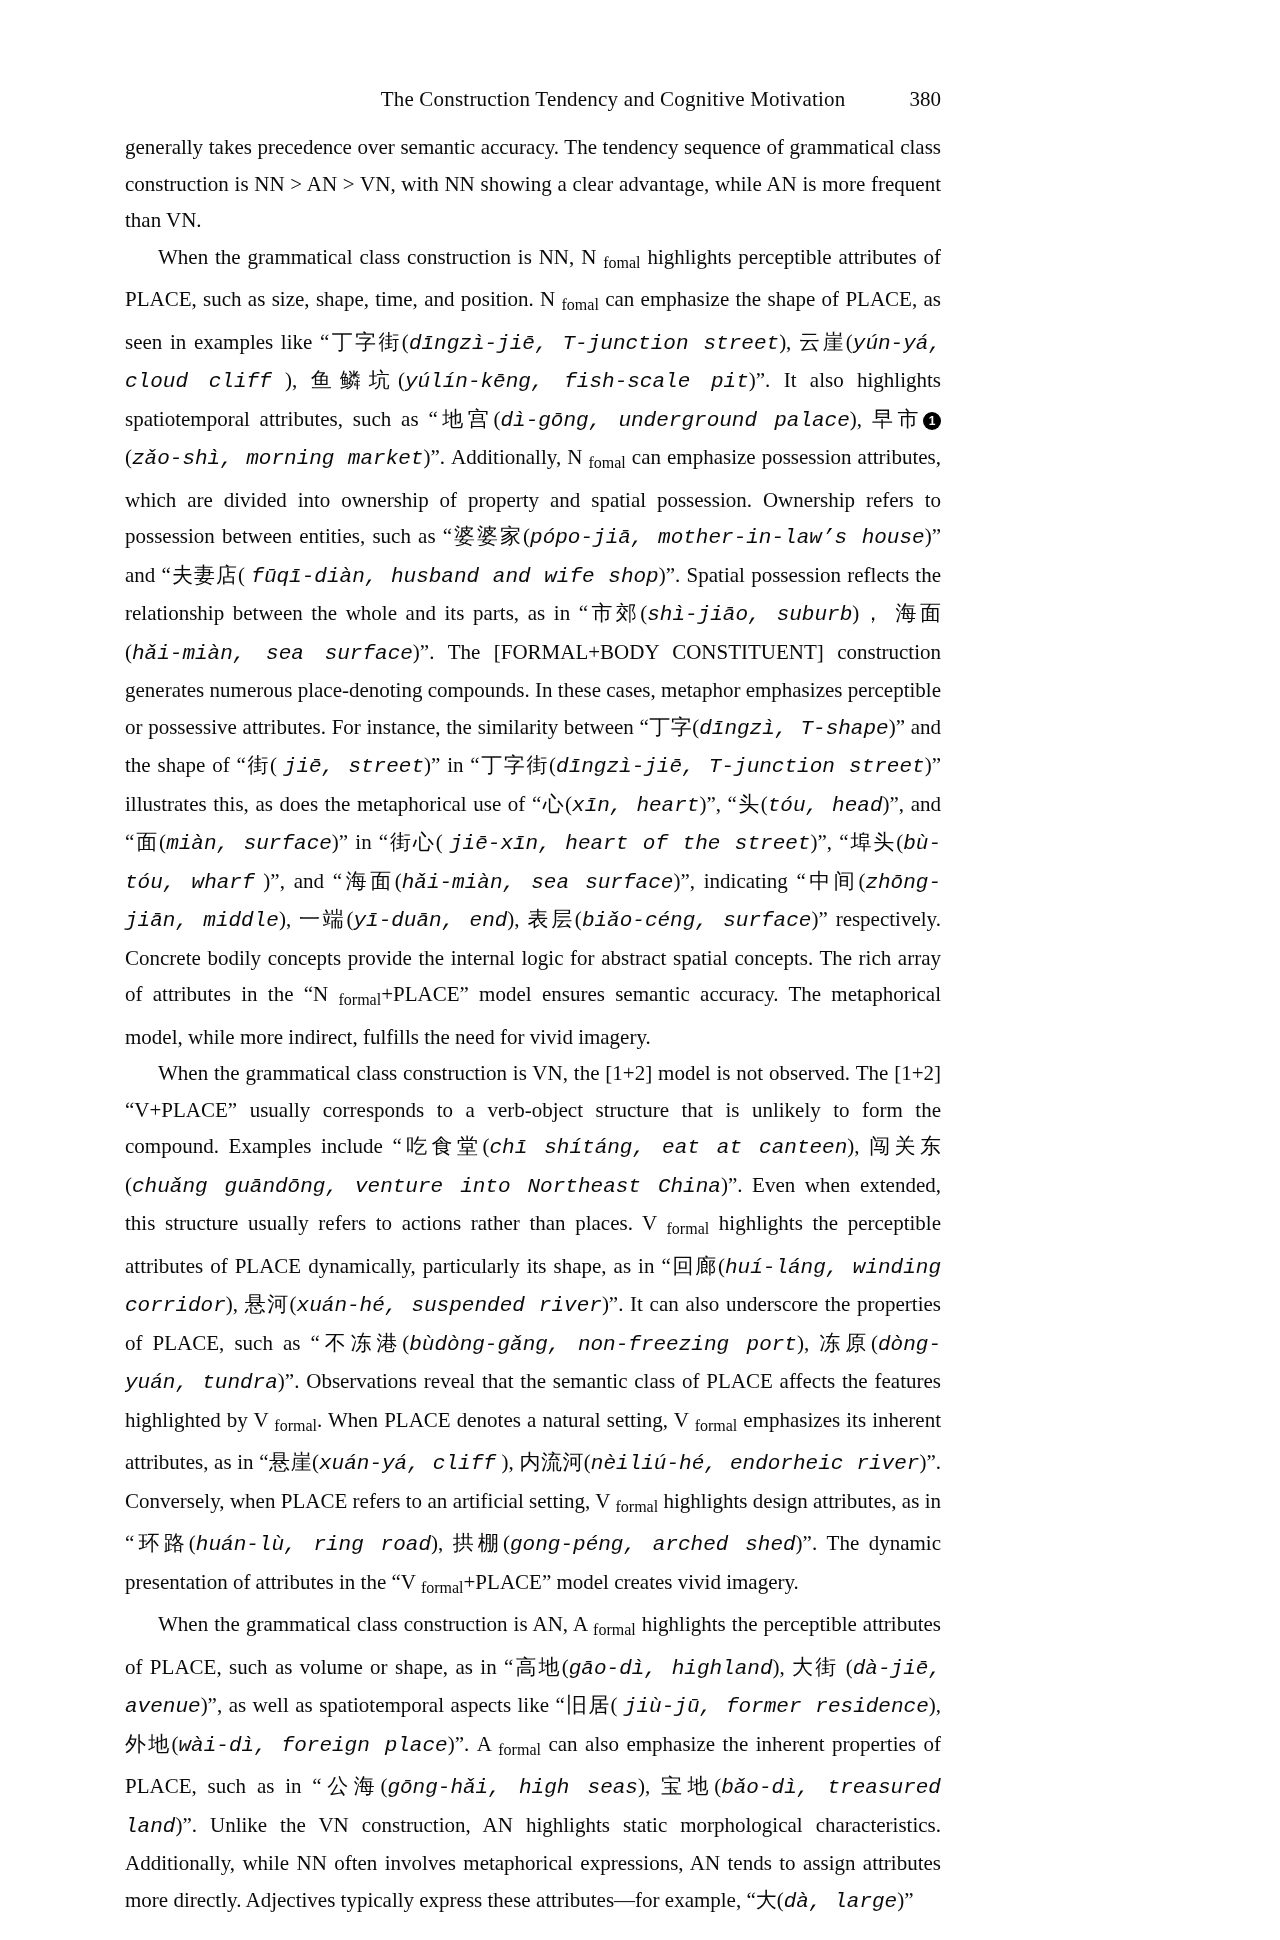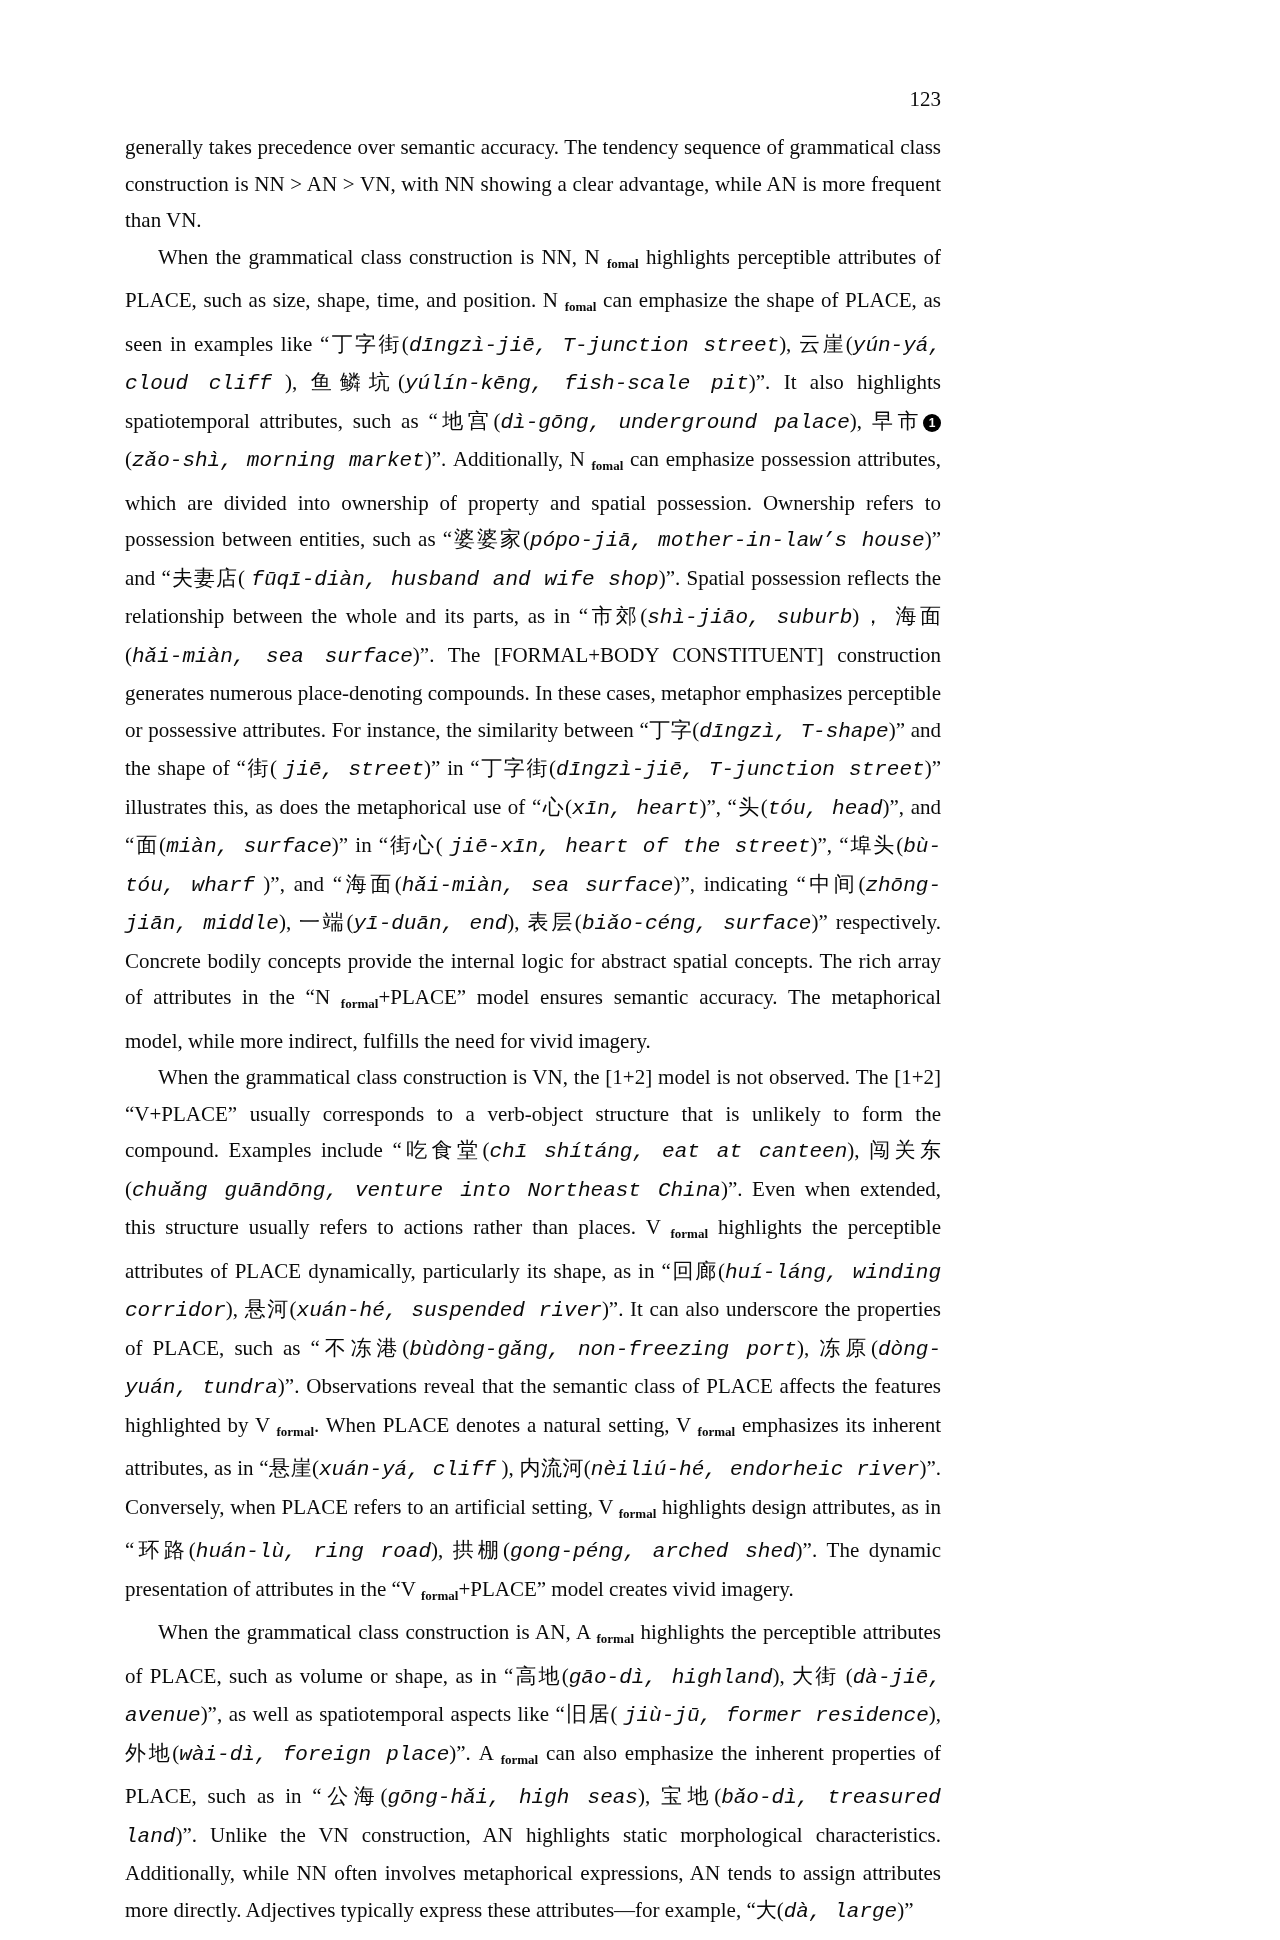--- a/index.html
+++ b/index.html
@@ -40,23 +40,22 @@
     text-align: justify;
   }
   p.para {
     margin: 0;
     padding: 0;
   }
   p.para.indent { text-indent: 33px; }
   .run-n { }
   .run-i { font-style: italic; font-family: Liberation Mono, monospace; }
   .run-sub {
-    font-size: 13px;
+    font-size: 16px;
     vertical-align: -4px;
-    font-weight: bold;
   }
   .run-m {
     display: inline-block;
     width: 18px;
     height: 18px;
     border-radius: 50%;
     background: #000000;
     color: #ffffff;
     font-family: "Liberation Sans", "DejaVu Sans", sans-serif;
     font-size: 12px;
@@ -66,21 +65,22 @@
     vertical-align: 1px;
     text-indent: 0;
   }
 </style>
 </head>
 <body>
 
 <div class="page">
   <div class="content">
     <div class="running-head">
-      <span class="page-number">123</span>
+      <span class="head-title">The Construction Tendency and Cognitive Motivation</span>
+      <span class="page-number">380</span>
     </div>
     <div class="body-text">
         <p class="para"><span class="run-n">generally takes precedence over semantic accuracy. The tendency sequence of grammatical class construction is NN &gt; AN &gt; VN, with NN showing a clear advantage, while AN is more frequent than VN.</span></p>
         <p class="para indent"><span class="run-n">When the grammatical class construction is NN, N </span><span class="run-sub">fomal</span><span class="run-n"> highlights perceptible attributes of PLACE, such as size, shape, time, and position. N </span><span class="run-sub">fomal</span><span class="run-n"> can emphasize the shape of PLACE, as seen in examples like “丁字街(</span><span class="run-i">dīngzì-jiē, T-junction street</span><span class="run-n">), 云崖(</span><span class="run-i">yún-yá, cloud cliff</span><span class="run-n"> ), 鱼鳞坑(</span><span class="run-i">yúlín-kēng, fish-scale pit</span><span class="run-n">)”. It also highlights spatiotemporal attributes, such as “地宫(</span><span class="run-i">dì-gōng, underground palace</span><span class="run-n">), 早市</span><span class="run-m">1</span><span class="run-n"> (</span><span class="run-i">zǎo-shì, morning market</span><span class="run-n">)”. Additionally, N </span><span class="run-sub">fomal</span><span class="run-n"> can emphasize possession attributes, which are divided into ownership of property and spatial possession. Ownership refers to possession between entities, such as “婆婆家(</span><span class="run-i">pópo-jiā, mother-in-law’s house</span><span class="run-n">)” and “夫妻店( </span><span class="run-i">fūqī-diàn, husband and wife shop</span><span class="run-n">)”. Spatial possession reflects the relationship between the whole and its parts, as in “市郊(</span><span class="run-i">shì-jiāo, suburb</span><span class="run-n">)， 海面(</span><span class="run-i">hǎi-miàn, sea surface</span><span class="run-n">)”. The [FORMAL+BODY CONSTITUENT] construction generates numerous place-denoting compounds. In these cases, metaphor emphasizes perceptible or possessive attributes. For instance, the similarity between “丁字(</span><span class="run-i">dīngzì, T-shape</span><span class="run-n">)” and the shape of “街( </span><span class="run-i">jiē, street</span><span class="run-n">)” in “丁字街(</span><span class="run-i">dīngzì-jiē, T-junction street</span><span class="run-n">)” illustrates this, as does the metaphorical use of “心(</span><span class="run-i">xīn, heart</span><span class="run-n">)”, “头(</span><span class="run-i">tóu, head</span><span class="run-n">)”, and “面(</span><span class="run-i">miàn, surface</span><span class="run-n">)” in “街心( </span><span class="run-i">jiē-xīn, heart of the street</span><span class="run-n">)”, “埠头(</span><span class="run-i">bù-tóu, wharf</span><span class="run-n"> )”, and “海面(</span><span class="run-i">hǎi-miàn, sea surface</span><span class="run-n">)”, indicating “中间(</span><span class="run-i">zhōng-jiān, middle</span><span class="run-n">), 一端(</span><span class="run-i">yī-duān, end</span><span class="run-n">), 表层(</span><span class="run-i">biǎo-céng, surface</span><span class="run-n">)” respectively. Concrete bodily concepts provide the internal logic for abstract spatial concepts. The rich array of attributes in the “N </span><span class="run-sub">formal</span><span class="run-n">+PLACE” model ensures semantic accuracy. The metaphorical model, while more indirect, fulfills the need for vivid imagery.</span></p>
         <p class="para indent"><span class="run-n">When the grammatical class construction is VN, the [1+2] model is not observed. The [1+2] “V+PLACE” usually corresponds to a verb-object structure that is unlikely to form the compound. Examples include “吃食堂(</span><span class="run-i">chī shítáng, eat at canteen</span><span class="run-n">), 闯关东(</span><span class="run-i">chuǎng guāndōng, venture into Northeast China</span><span class="run-n">)”. Even when extended, this structure usually refers to actions rather than places. V </span><span class="run-sub">formal</span><span class="run-n"> highlights the perceptible attributes of PLACE dynamically, particularly its shape, as in “回廊(</span><span class="run-i">huí-láng, winding corridor</span><span class="run-n">), 悬河(</span><span class="run-i">xuán-hé, suspended river</span><span class="run-n">)”. It can also underscore the properties of PLACE, such as “不冻港(</span><span class="run-i">bùdòng-gǎng, non-freezing port</span><span class="run-n">), 冻原(</span><span class="run-i">dòng-yuán, tundra</span><span class="run-n">)”. Observations reveal that the semantic class of PLACE affects the features highlighted by V </span><span class="run-sub">formal</span><span class="run-n">. When PLACE denotes a natural setting, V </span><span class="run-sub">formal</span><span class="run-n"> emphasizes its inherent attributes, as in “悬崖(</span><span class="run-i">xuán-yá, cliff</span><span class="run-n"> ), 内流河(</span><span class="run-i">nèiliú-hé, endorheic river</span><span class="run-n">)”. Conversely, when PLACE refers to an artificial setting, V </span><span class="run-sub">formal</span><span class="run-n"> highlights design attributes, as in “环路(</span><span class="run-i">huán-lù, ring road</span><span class="run-n">), 拱棚(</span><span class="run-i">gong-péng, arched shed</span><span class="run-n">)”. The dynamic presentation of attributes in the “V </span><span class="run-sub">formal</span><span class="run-n">+PLACE” model creates vivid imagery.</span></p>
         <p class="para indent"><span class="run-n">When the grammatical class construction is AN, A </span><span class="run-sub">formal</span><span class="run-n"> highlights the perceptible attributes of PLACE, such as volume or shape, as in “高地(</span><span class="run-i">gāo-dì, highland</span><span class="run-n">), 大街 (</span><span class="run-i">dà-jiē, avenue</span><span class="run-n">)”, as well as spatiotemporal aspects like “旧居( </span><span class="run-i">jiù-jū, former residence</span><span class="run-n">), 外地(</span><span class="run-i">wài-dì, foreign place</span><span class="run-n">)”. A </span><span class="run-sub">formal</span><span class="run-n"> can also emphasize the inherent properties of PLACE, such as in “公海(</span><span class="run-i">gōng-hǎi, high seas</span><span class="run-n">), 宝地(</span><span class="run-i">bǎo-dì, treasured land</span><span class="run-n">)”. Unlike the VN construction, AN highlights static morphological characteristics. Additionally, while NN often involves metaphorical expressions, AN tends to assign attributes more directly. Adjectives typically express these attributes—for example, “大(</span><span class="run-i">dà, large</span><span class="run-n">)”</span></p>
       </div>
   </div>
 </div>
 

